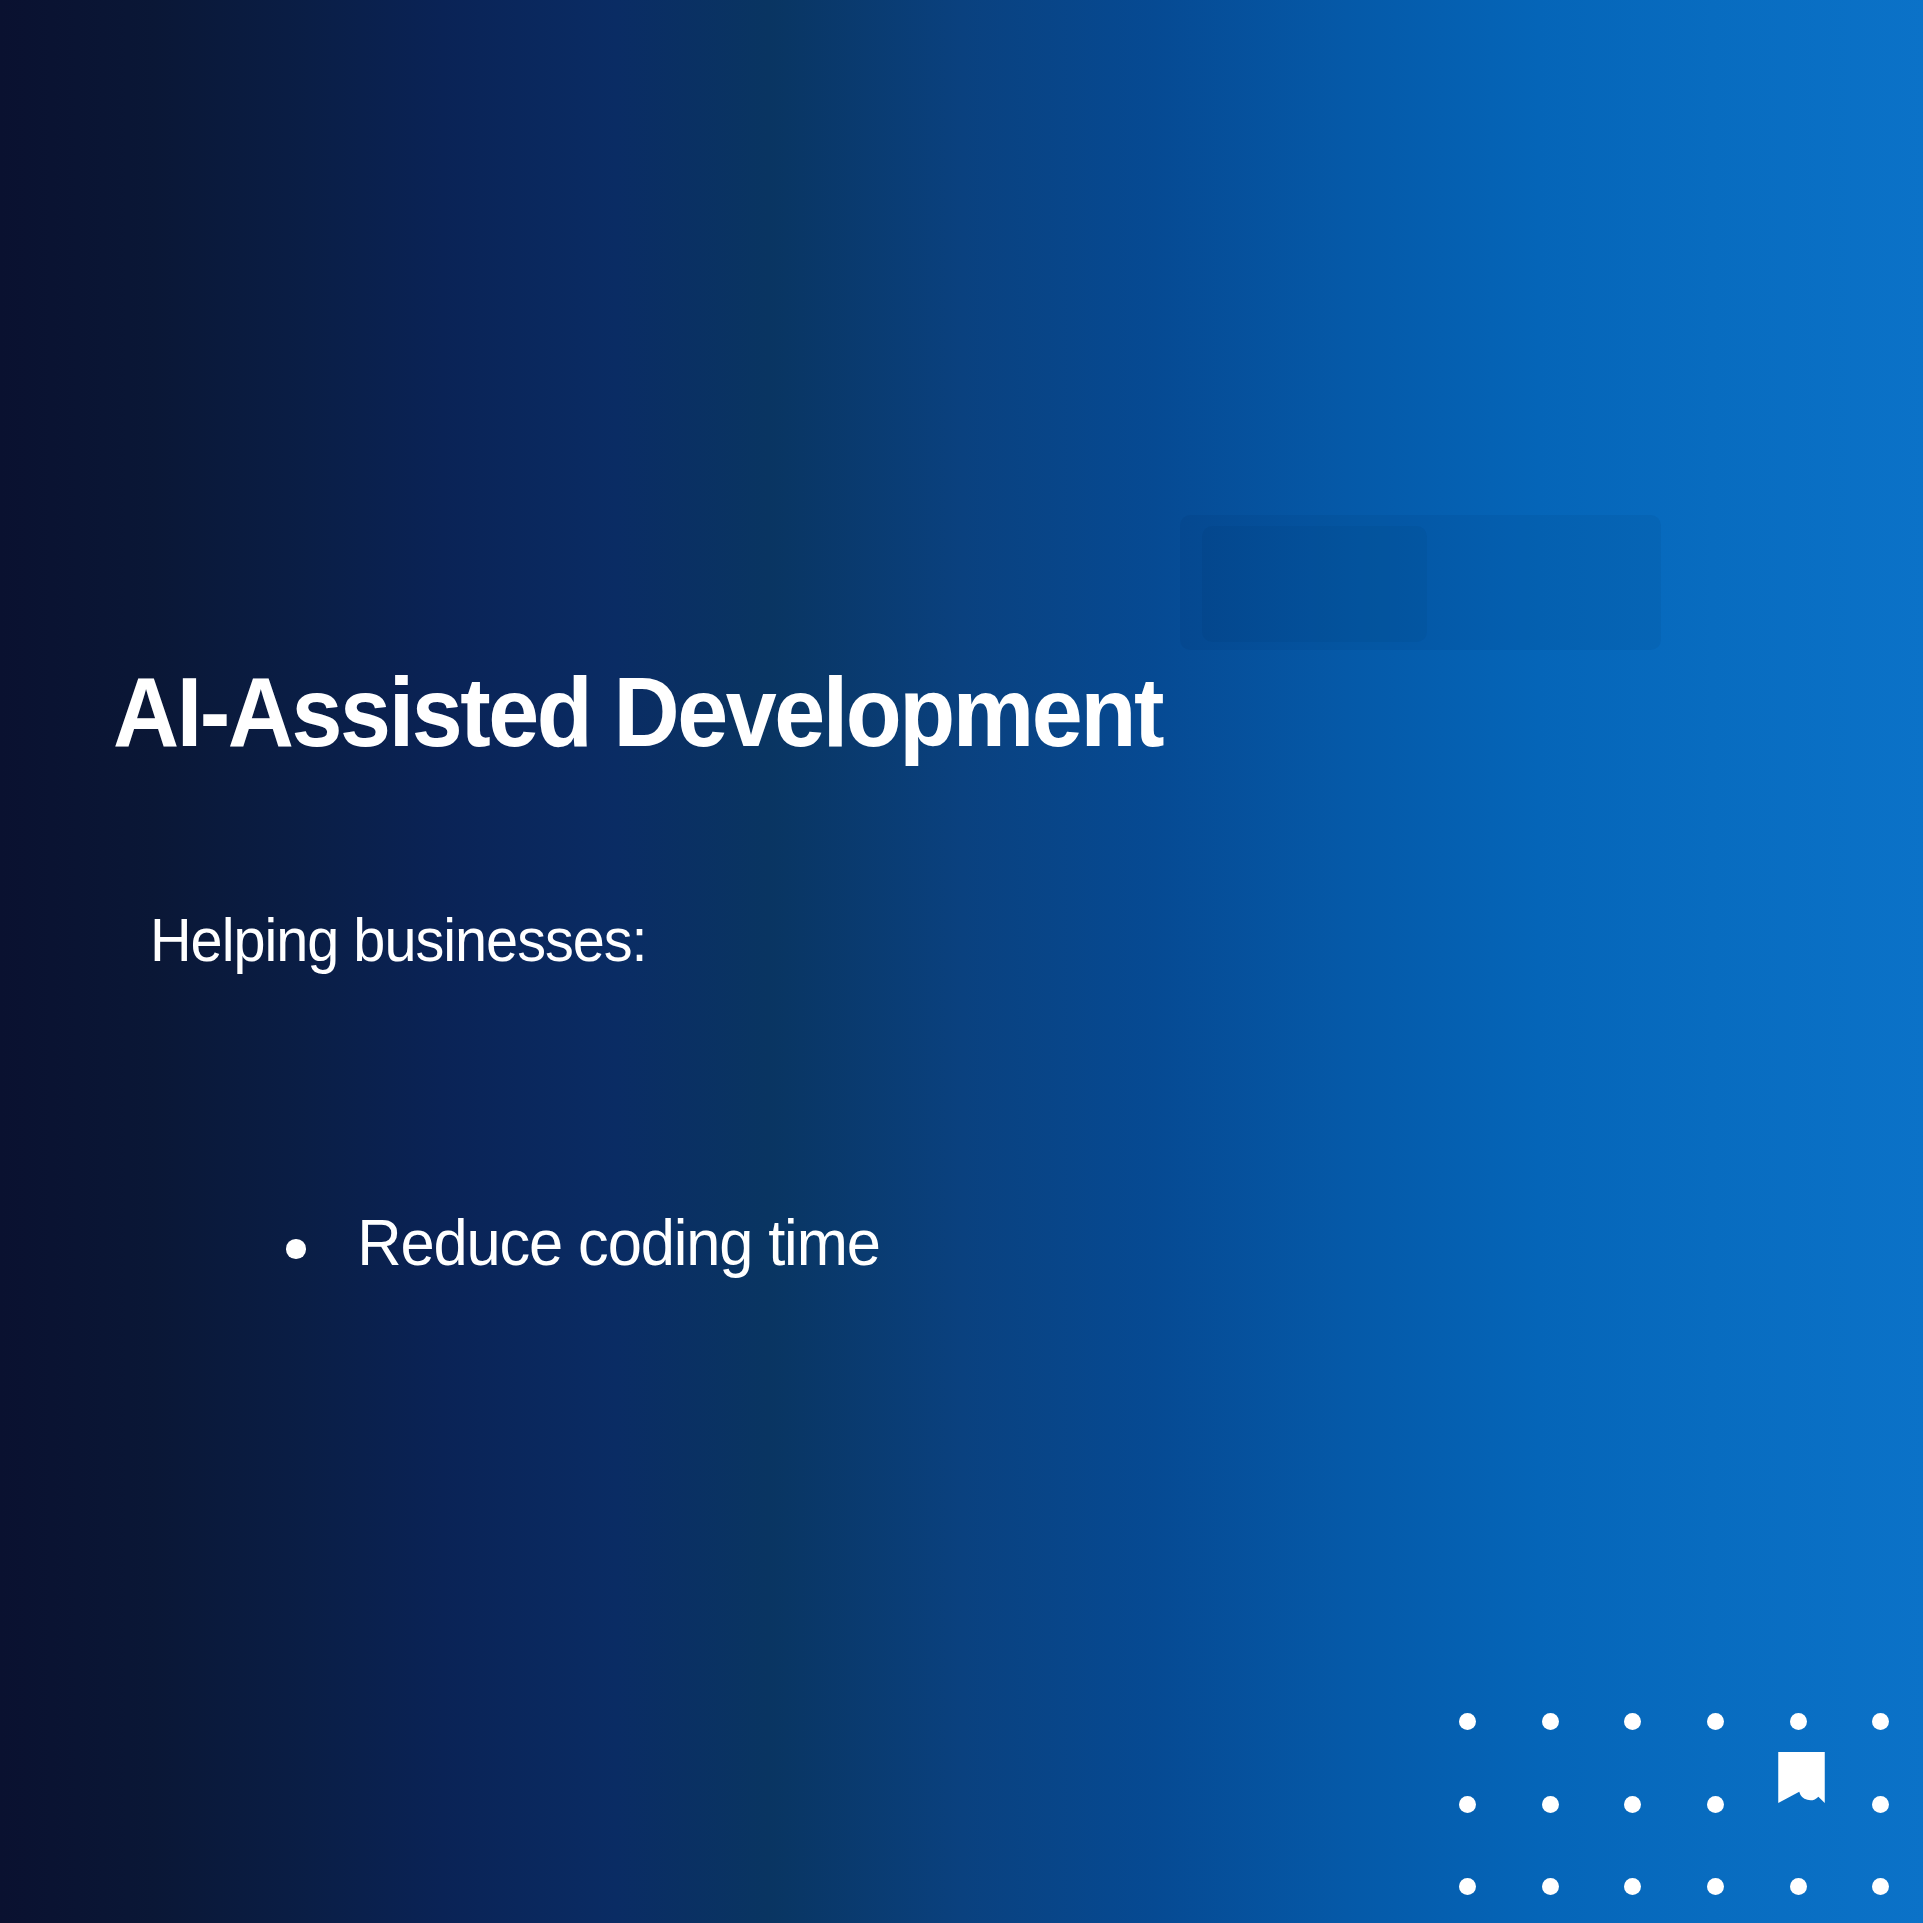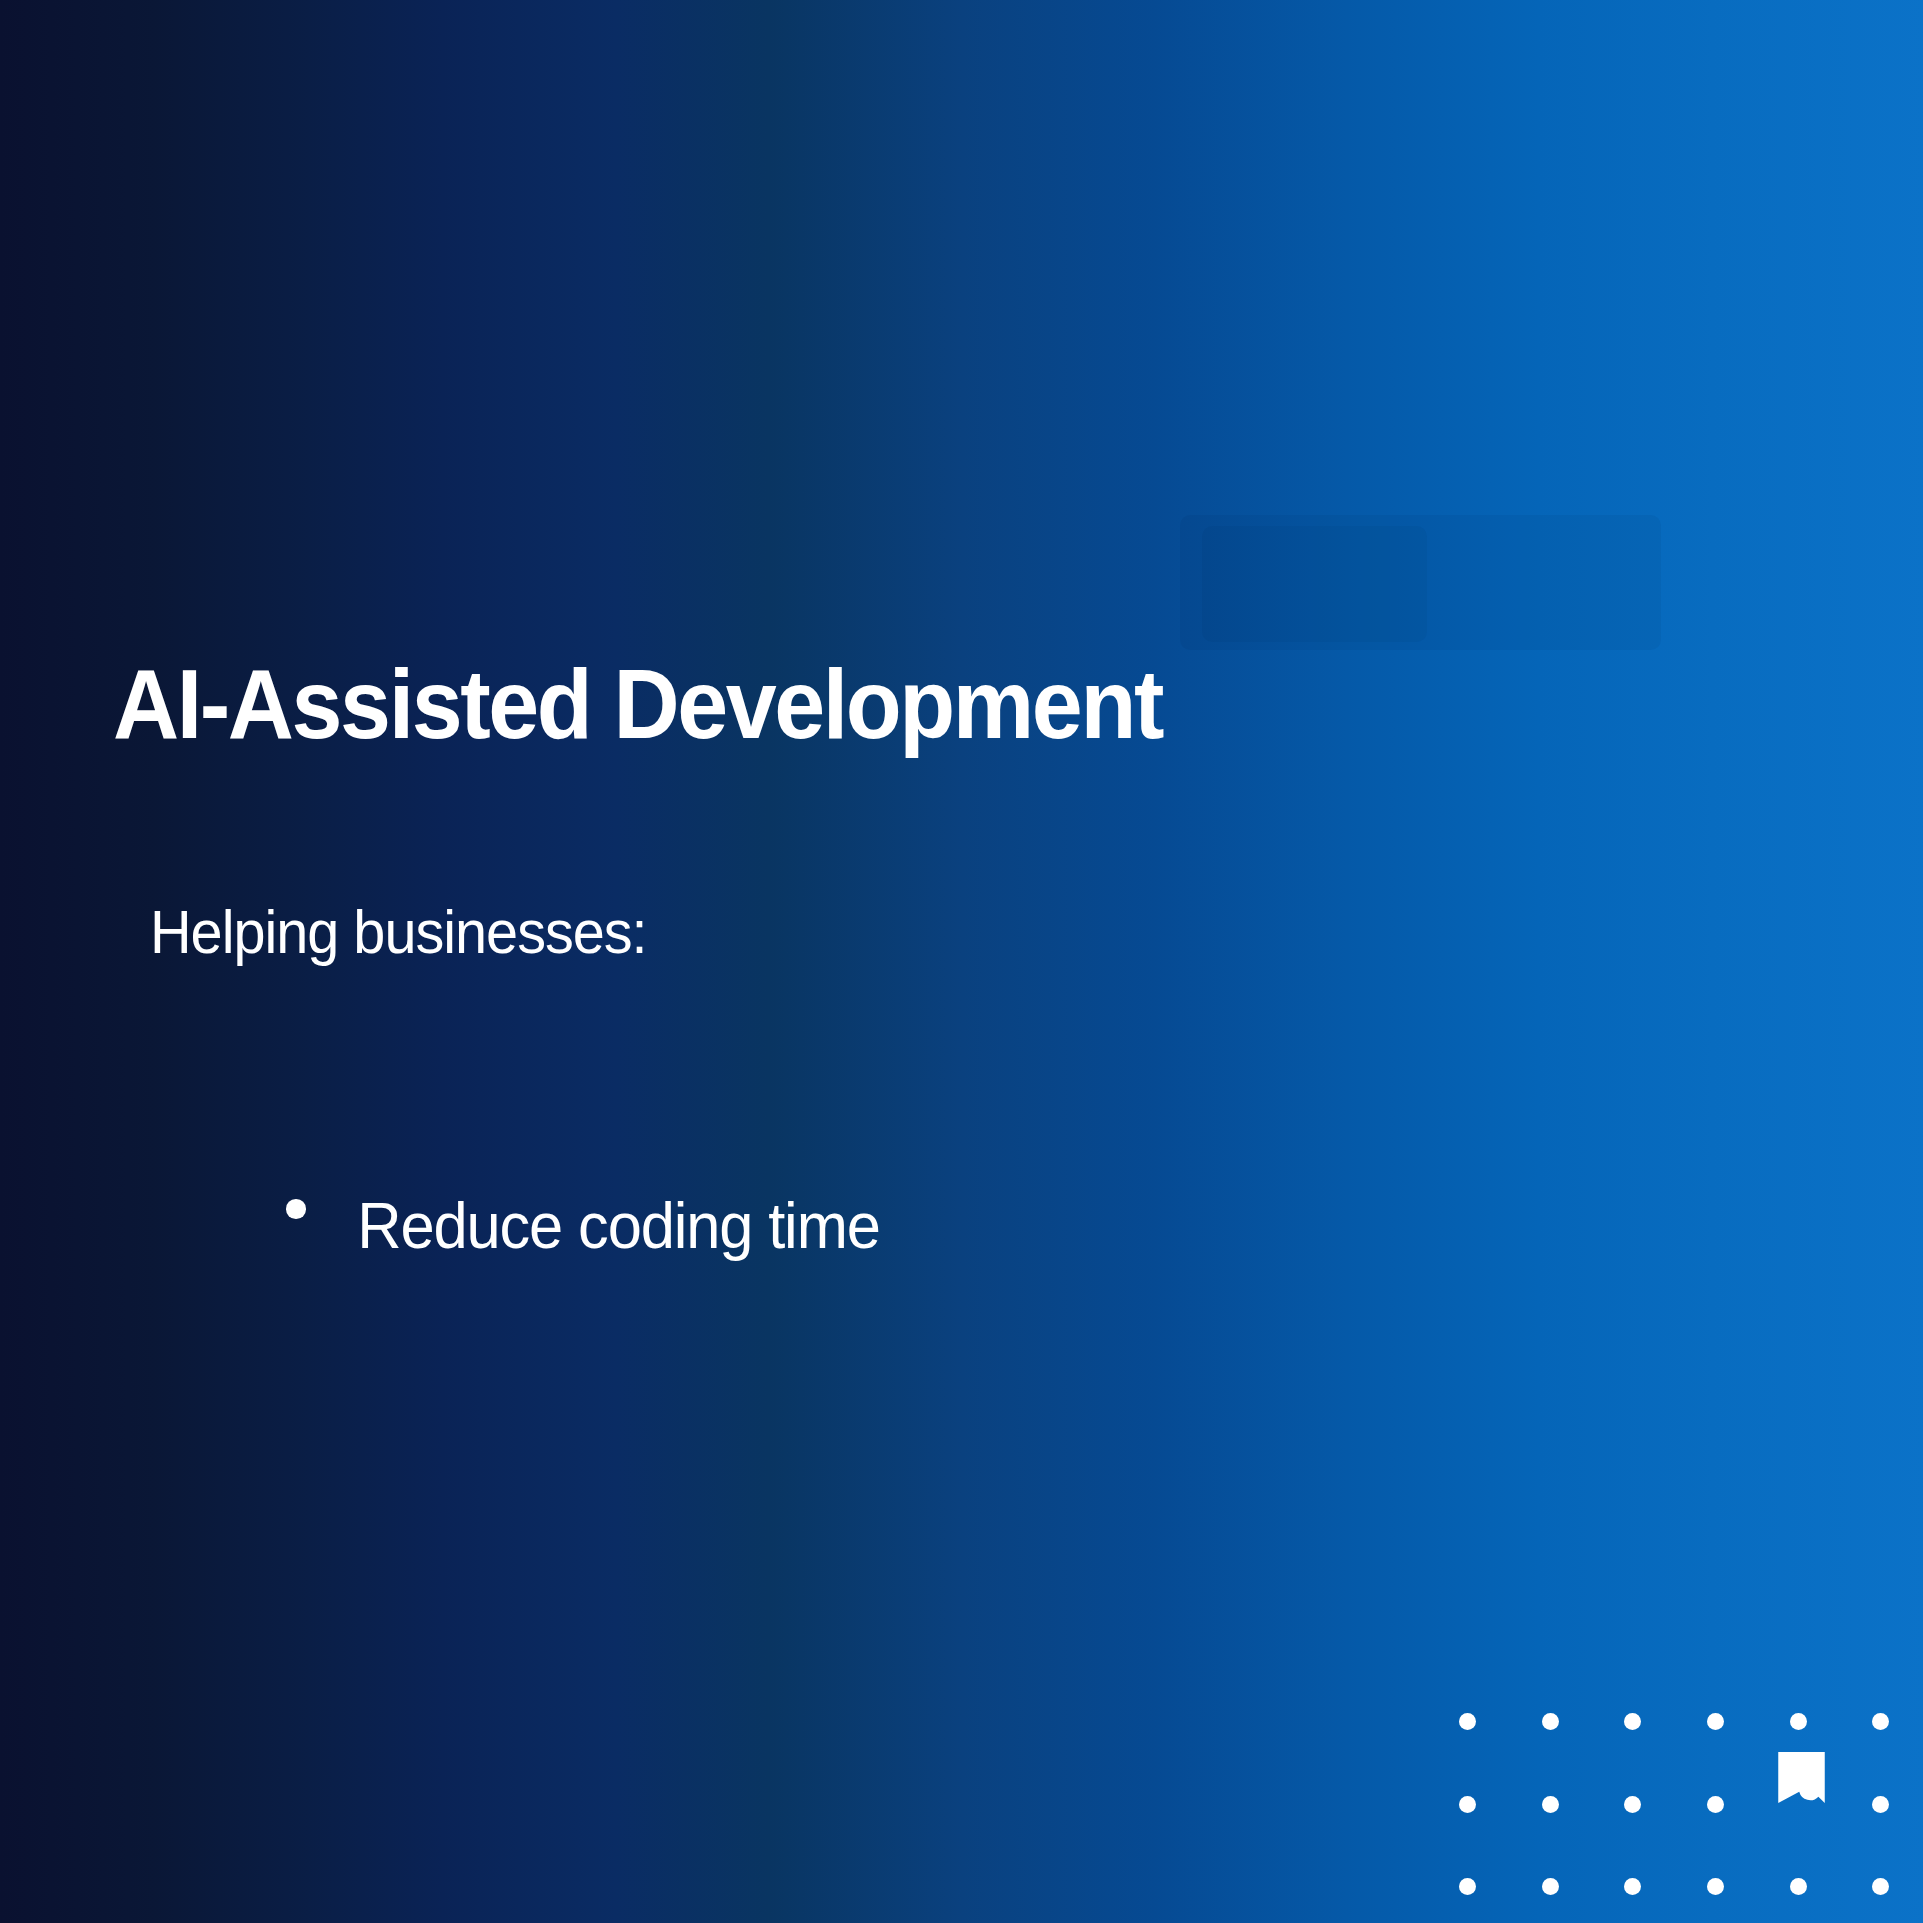--- a/index.html
+++ b/index.html
@@ -48,21 +48,21 @@
     top: 526px;
     width: 225px;
     height: 116px;
     background: rgba(0, 14, 44, 0.045);
   }
 
   
   .content {
     position: absolute;
     left: 0;
-    top: 4px;
+    top: 12px;
     width: 1924px;
     height: 1380px;
     text-decoration: underline;
   }
 
   .title {
     position: absolute;
     left: 113px;
     top: 648px;
     width: 1653px;
@@ -96,21 +96,21 @@
     position: absolute;
     left: 286px;
     top: 1180px;
     margin: 0;
     padding: 0;
     list-style: none;
   }
 
   .bullet-row {
     display: flex;
-    align-items: center;
+    align-items: flex-end;
     height: 83px;
   }
 
   .bullet-dot {
     width: 19.5px;
     height: 19.5px;
     border-radius: 50%;
     background: #ffffff;
     flex: 0 0 auto;
     position: relative;

